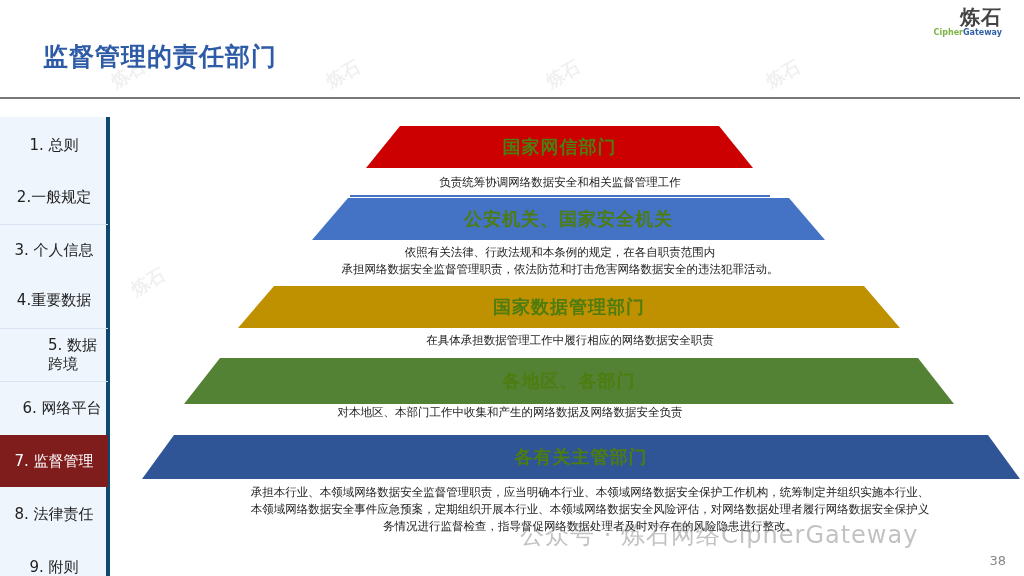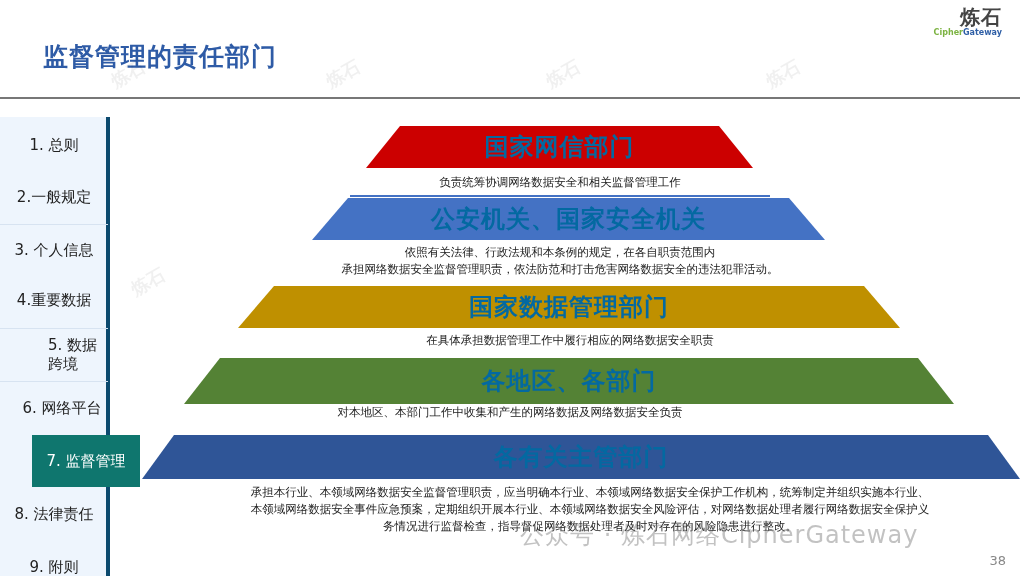--- a/index.html
+++ b/index.html
@@ -21,34 +21,34 @@
   }
   .sidebar {
     position: absolute; left: 0; top: 117px; width: 110px; height: 477px;
     background: #eef5fd; border-right: 4px solid #0c4a6e;
   }
   .side-item {
     position: absolute; left: 0; width: 108px; height: 52px;
     display: flex; align-items: center; justify-content: center;
     font-size: 15px; color: #222; cursor: pointer;
   }
-  .side-item.active { background: #0f766e; color: #ffffff; margin-left: 32px; }
+  .side-item.active { background: #7f1d1d; color: #ffffff; }
   .side-sep { position: absolute; left: 0; width: 108px; height: 1px; background: #d7e3f1; }
 
   .watermark {
     position: absolute; font-size: 18px; font-weight: bold; color: rgba(0,0,0,0.06);
     transform: rotate(-30deg); pointer-events: none;
   }
 
   .tier { position: absolute; }
   .tier-shape { position: absolute; left: 0; top: 0; width: 100%; height: 100%; }
   .tier-label {
     position: absolute; left: 0; top: 0; width: 100%; height: 100%;
     display: flex; align-items: center; justify-content: center;
-    color: #0369a1; font-size: 24px; font-weight: bold; letter-spacing: 1px;
+    color: #4d7c0f; font-size: 18px; font-weight: bold; letter-spacing: 1px;
   }
   .tier-desc {
     position: absolute; font-size: 11.5px; color: #222; text-align: center; line-height: 17px;
   }
   .tier-desc.left { text-align: left; }
   .blue-rule { position: absolute; left: 350px; top: 195px; width: 420px; height: 2px; background: #4472c4; }
 
   .footer-wm {
     position: absolute; left: 520px; top: 519px; font-size: 24px; color: rgba(120,120,120,0.45);
     letter-spacing: 1px;

